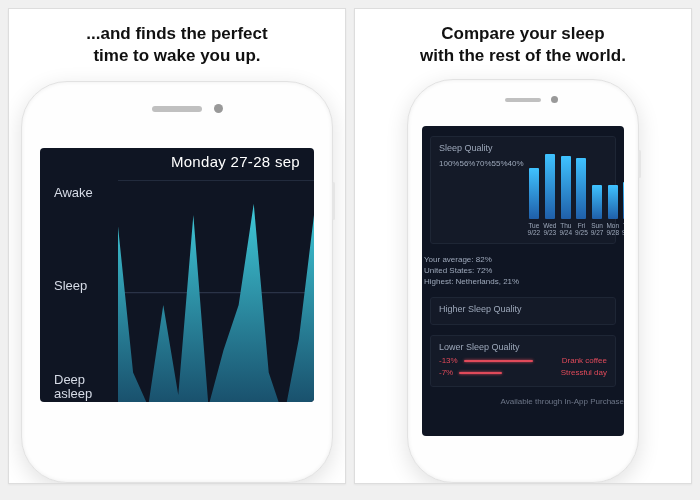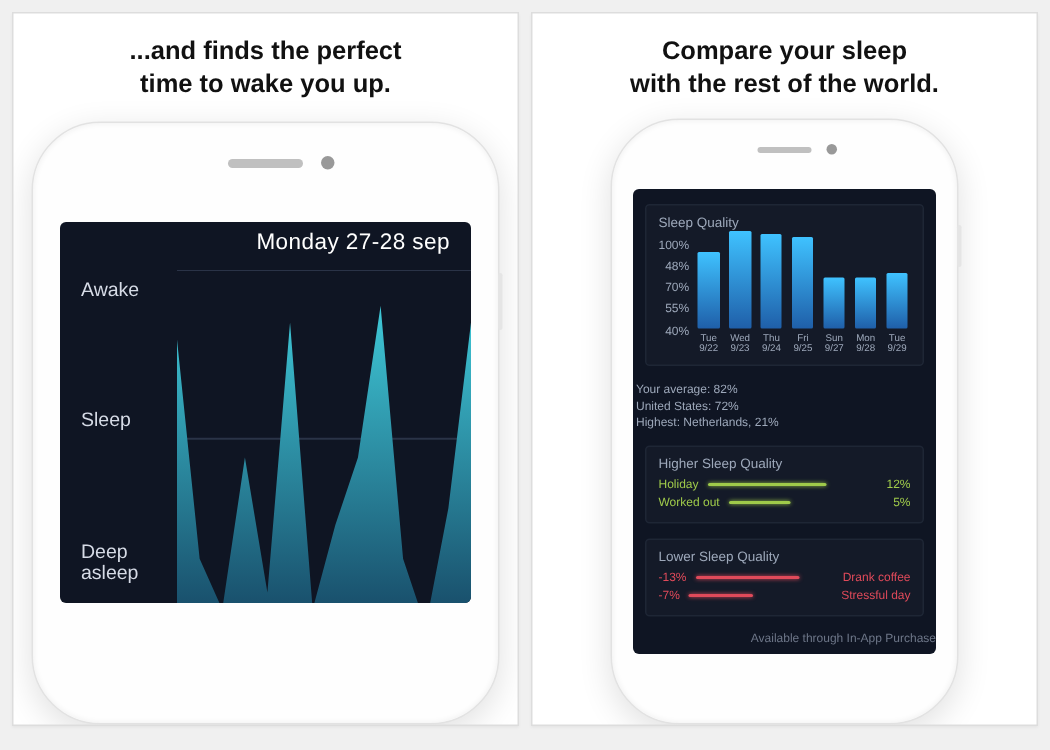--- a/index.html
+++ b/index.html
@@ -19,31 +19,31 @@
   .sidebtn{position:absolute;background:#e5e5e5;border-radius:2px}
   .phone.big .sidebtn{right:-3px;top:100px;width:3px;height:38px}
   .phone.small .sidebtn{right:-3px;top:70px;width:3px;height:28px}
   .screen{position:absolute;background:#0f1523;border-radius:4px;overflow:hidden;color:#cfd6e2}
   .phone.big .screen{top:66px;left:18px;right:18px;bottom:80px}
   .phone.small .screen{top:46px;left:14px;right:14px;bottom:46px}
 
   
   .dateline{color:#fff;text-align:right;padding:5px 14px 2px;font-size:15px;font-weight:500;letter-spacing:.3px}
   .sleepchart{position:relative;height:290px;margin:8px 0 0}
-  .sleepY{position:absolute;left:14px;top:0;bottom:52px;width:60px;display:flex;flex-direction:column;justify-content:space-between;padding:6px 0 28px;font-size:13px;color:#d6dbe6}
+  .sleepY{position:absolute;left:14px;top:0;bottom:40px;width:60px;display:flex;flex-direction:column;justify-content:space-between;padding:6px 0 28px;font-size:13px;color:#d6dbe6}
   .sleepY div{line-height:1.1}
   .areaWrap{position:absolute;left:78px;right:0;top:0;bottom:40px}
   .area path{fill:url(#grad1)}
   .area line{stroke:#2a3347;stroke-width:1}
 
   
   .panel{margin:10px 8px;background:rgba(255,255,255,0.025);border:1px solid #1e2635;border-radius:3px;padding:6px 8px}
   .panelTitle{font-size:9px;color:#9da8ba;margin-bottom:4px}
   .barChart{display:flex;height:80px}
-  .baryaxis{display:flex;flex-direction:column;justify-content:space-between;font-size:8px;color:#9da8ba;padding:2px 4px 12px 0;text-align:right}
+  .baryaxis{display:flex;flex-direction:row;justify-content:space-between;font-size:8px;color:#9da8ba;padding:2px 4px 12px 0;text-align:right}
   .bars{flex:1;display:flex;align-items:flex-end;height:100%;gap:3px}
   .barCol{flex:1;display:flex;flex-direction:column;align-items:center}
   .barRect{width:80%;background:linear-gradient(180deg,#3fc2ff 0%,#1f5fa9 100%);border-radius:1px}
   .barLbl{font-size:6.5px;color:#9da8ba;text-align:center;line-height:1.1;margin-top:3px}
   .statline{font-size:8px;color:#9da8ba;margin:5px 2px 2px;line-height:1.4}
   .factorRow{display:flex;align-items:center;justify-content:space-between;font-size:8px;margin:3px 0}
   .factorRow .lbl{flex:0 0 auto}
   .factorRow .bar{flex:1;height:2px;margin:0 6px;border-radius:1px;position:relative}
   .factorRow .barfill{height:100%;border-radius:1px}
   .higher .lbl,.higher .val{color:#9fca4a}
@@ -97,21 +97,21 @@
       <span class="earpiece"></span>
       <span class="cam"></span>
       <span class="sidebtn"></span>
       <div class="screen">
 
         <div class="panel">
           <div class="panelTitle">Sleep Quality</div>
           <div class="barChart">
             <div class="baryaxis" id="barY">
                 <div>100%</div>
-                <div>48%</div>
+                <div>56%</div>
                 <div>70%</div>
                 <div>55%</div>
                 <div>40%</div>
               </div>
             <div class="bars" id="barCols">
                 <div class="barCol">
                   <div class="barRect" style="height: 51px;"></div>
                   <div class="barLbl">Tue<br>9/22</div>
                 </div>
                 <div class="barCol">
@@ -143,36 +143,20 @@
         </div>
 
         <div class="statline">
           <div>Your average: 82%</div>
           <div>United States: 72%</div>
           <div>Highest: Netherlands, 21%</div>
         </div>
 
         <div class="panel">
           <div class="panelTitle">Higher Sleep Quality</div>
-          <div id="higherRows">
-              <div class="factorRow higher">
-                <span class="lbl">Holiday</span>
-                <span class="bar">
-                  <span class="barfill" style="width: 70%; display: block;"></span>
-                </span>
-                <span class="val">12%</span>
-              </div>
-              <div class="factorRow higher">
-                <span class="lbl">Worked out</span>
-                <span class="bar">
-                  <span class="barfill" style="width: 40%; display: block;"></span>
-                </span>
-                <span class="val">5%</span>
-              </div>
-            </div>
         </div>
 
         <div class="panel">
           <div class="panelTitle">Lower Sleep Quality</div>
           <div id="lowerRows">
               <div class="factorRow lower">
                 <span class="val">-13%</span>
                 <span class="bar">
                   <span class="barfill" style="width: 75%; display: block;"></span>
                 </span>

